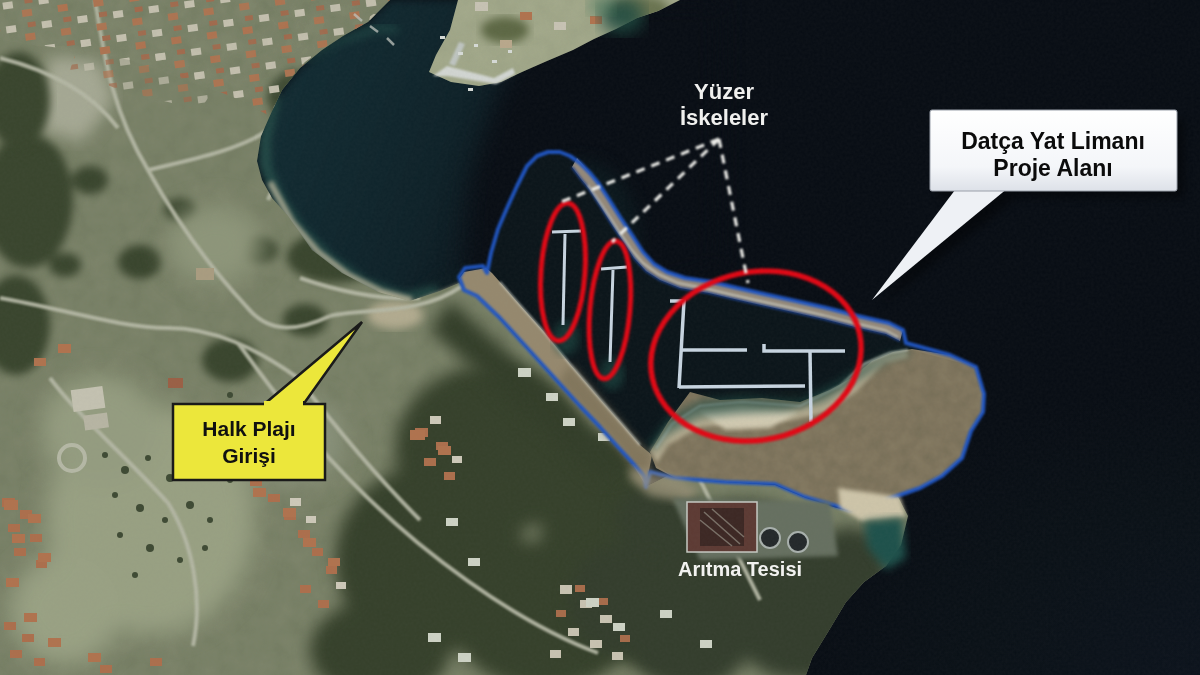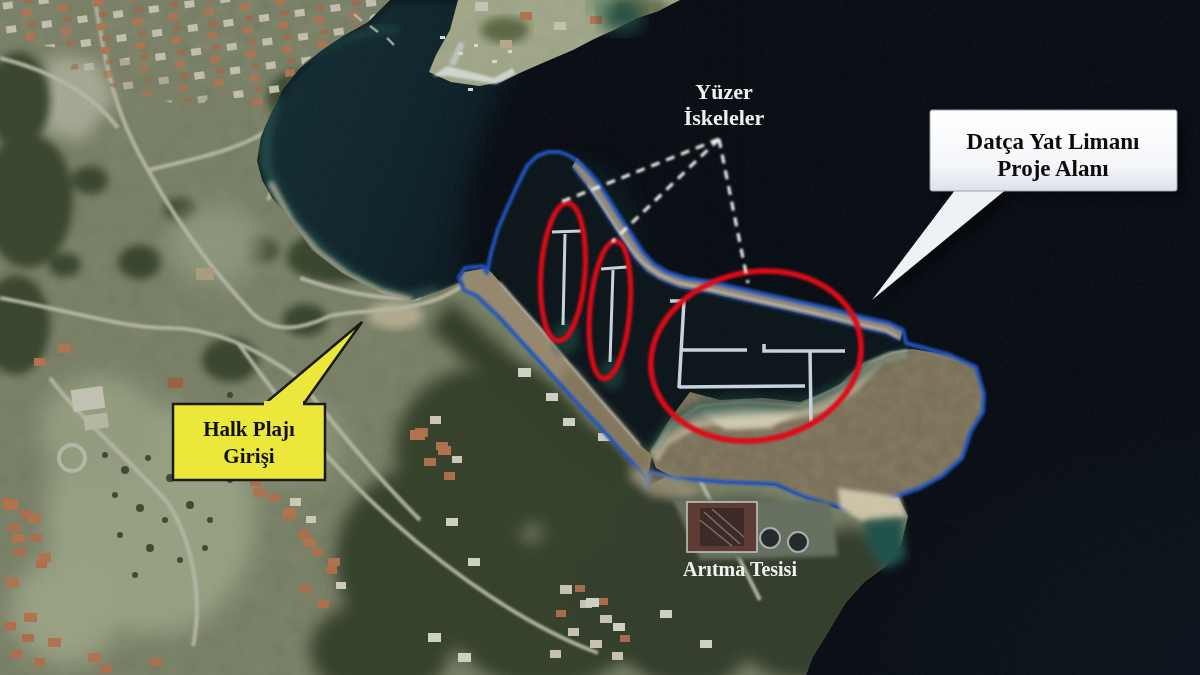--- a/index.html
+++ b/index.html
@@ -1,16 +1,16 @@
 <!DOCTYPE html>
 <html><head>
 <meta charset="utf-8">
 <style>
   html,body{margin:0;padding:0;background:#000;}
-  #stage{position:relative;width:1200px;height:675px;overflow:hidden;font-family:Liberation Serif, serif;filter:blur(0.5px);}
+  #stage{position:relative;width:1200px;height:675px;overflow:hidden;font-family:Liberation Sans, sans-serif;filter:blur(0.5px);}
 </style>
 </head>
 <body>
 <div id="stage">
 <svg width="1200" height="675" viewBox="0 0 1200 675" color-interpolation-filters="sRGB">
 <defs>
   <filter id="b1">
           <feGaussianBlur stdDeviation="1"></feGaussianBlur>
         </filter>
   <filter id="b2">

